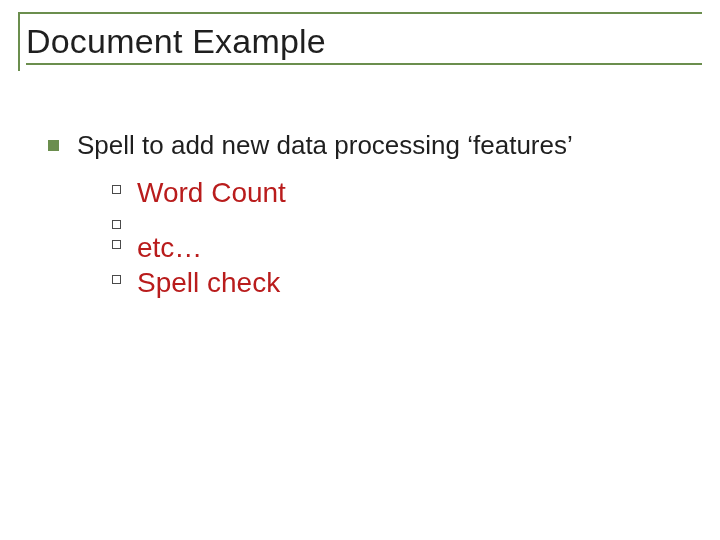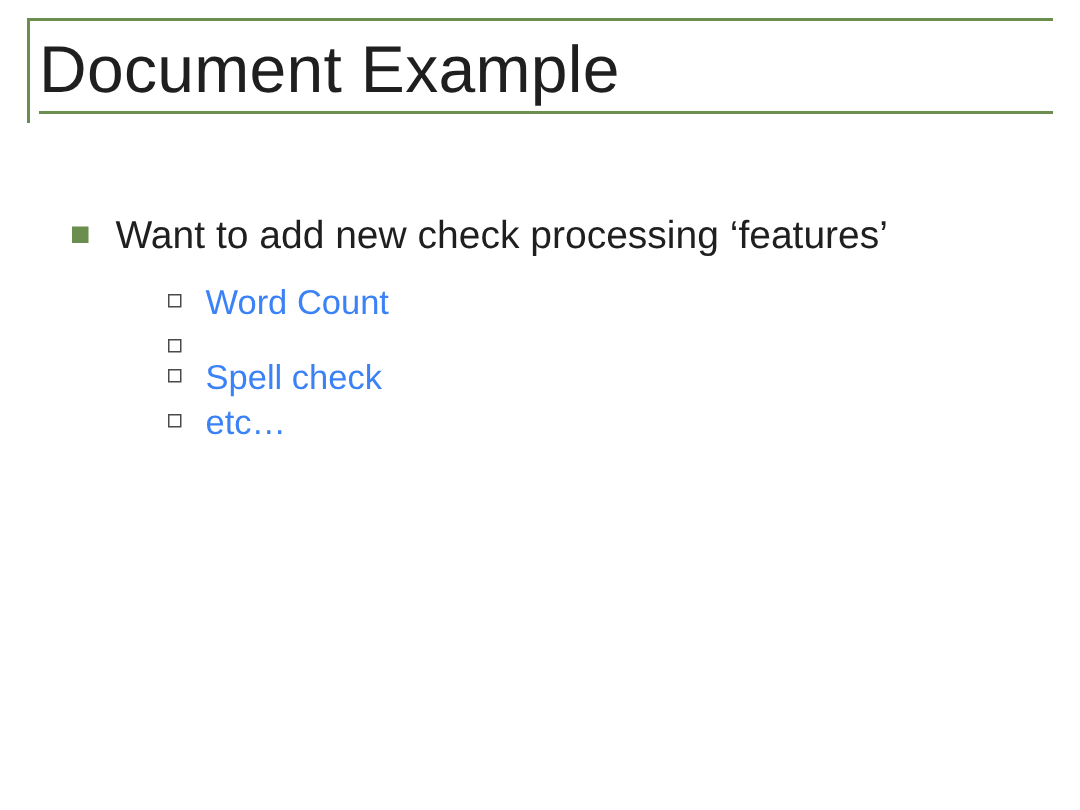--- a/index.html
+++ b/index.html
@@ -24,21 +24,21 @@
       border-top: 2px solid #6b8e4e;
       border-left: 2px solid #6b8e4e;
       padding: 8px 0 6px 6px;
       margin-bottom: 4px;
     }
     .title-underline {
       border-bottom: 2px solid #6b8e4e;
       padding-bottom: 2px;
     }
     h1.title {
-      font-size: 44px;
+      font-size: 34px;
       font-weight: 400;
       color: #1f1f1f;
       letter-spacing: 0.2px;
     }
     .content {
       padding: 55px 20px 0 30px;
     }
     .level1 {
       display: flex;
       align-items: flex-start;
@@ -67,55 +67,55 @@
     .bullet-outline {
       width: 9px;
       height: 9px;
       border: 1.5px solid #4a4a4a;
       flex-shrink: 0;
       margin-top: 8px;
       margin-right: 16px;
       background: transparent;
     }
     .level2-text {
-      font-size: 23px;
-      color: #3b82f6;
+      font-size: 28px;
+      color: #b91c1c;
     }
   </style>
 </head>
 <body>
 
 <div class="slide">
 
   <div class="title-wrap">
     <div class="title-underline">
       <h1 class="title">Document Example</h1>
     </div>
   </div>
 
   <div class="content">
 
     <div class="level1">
       <span class="bullet-square"></span>
-      <span class="level1-text">Want to add new check processing ‘features’</span>
+      <span class="level1-text">Spell to add new data processing ‘features’</span>
     </div>
 
     <div class="level2-list">
       <div class="level2">
         <span class="bullet-outline"></span>
         <span class="level2-text">Word Count</span>
       </div>
       <div class="level2">
         <span class="bullet-outline"></span>
       </div>
       <div class="level2">
         <span class="bullet-outline"></span>
-        <span class="level2-text">Spell check</span>
+        <span class="level2-text">etc…</span>
       </div>
       <div class="level2">
         <span class="bullet-outline"></span>
-        <span class="level2-text">etc…</span>
+        <span class="level2-text">Spell check</span>
       </div>
     </div>
 
   </div>
 
 </div>
 
 </body></html>

